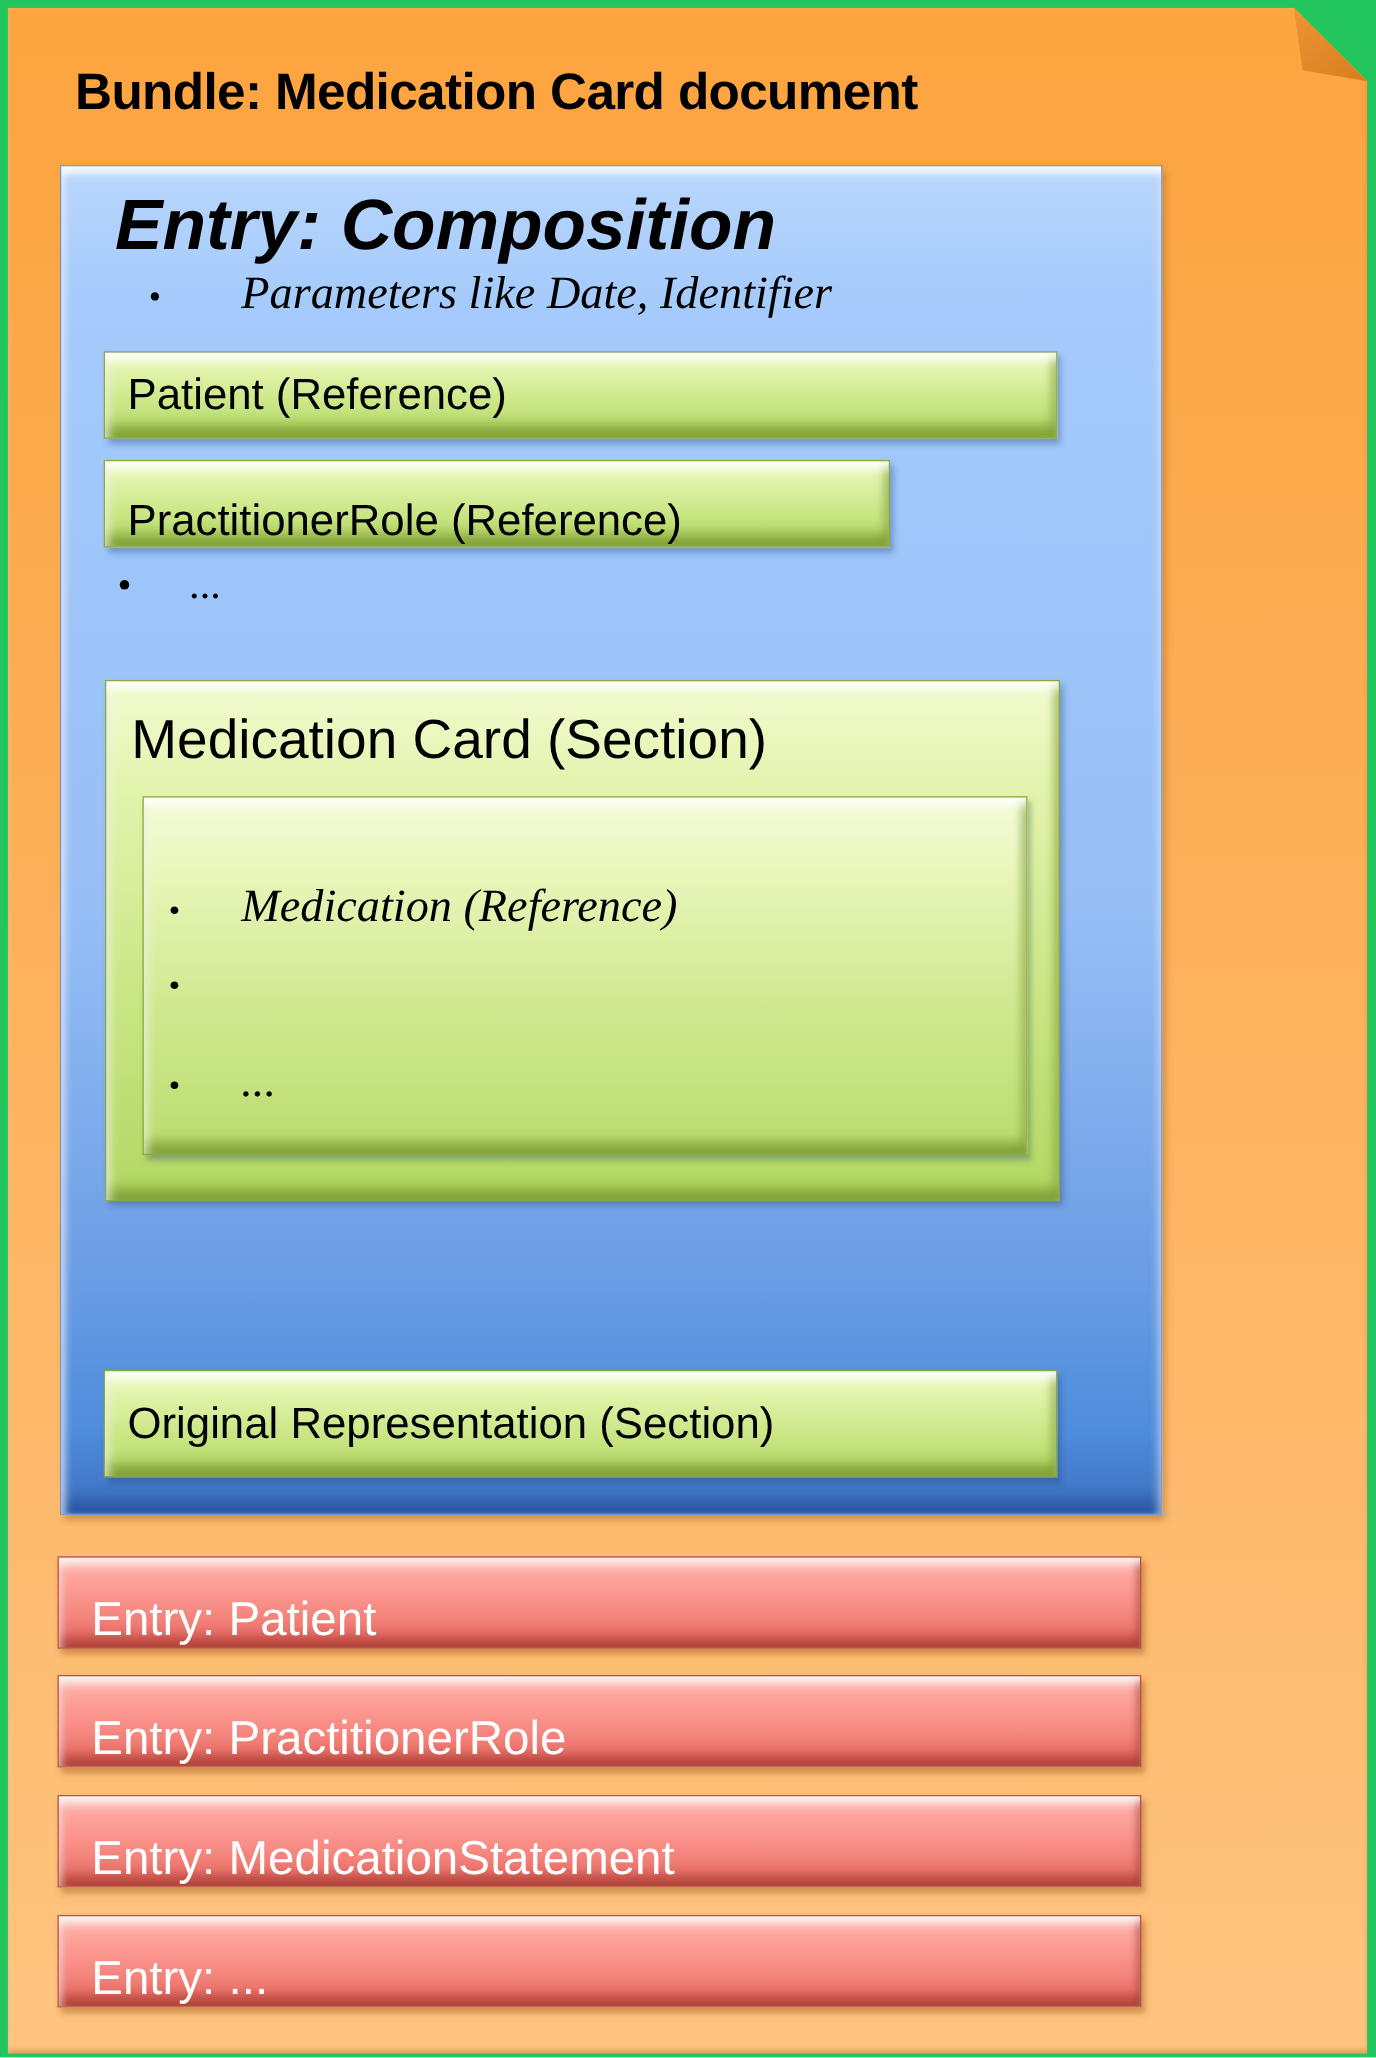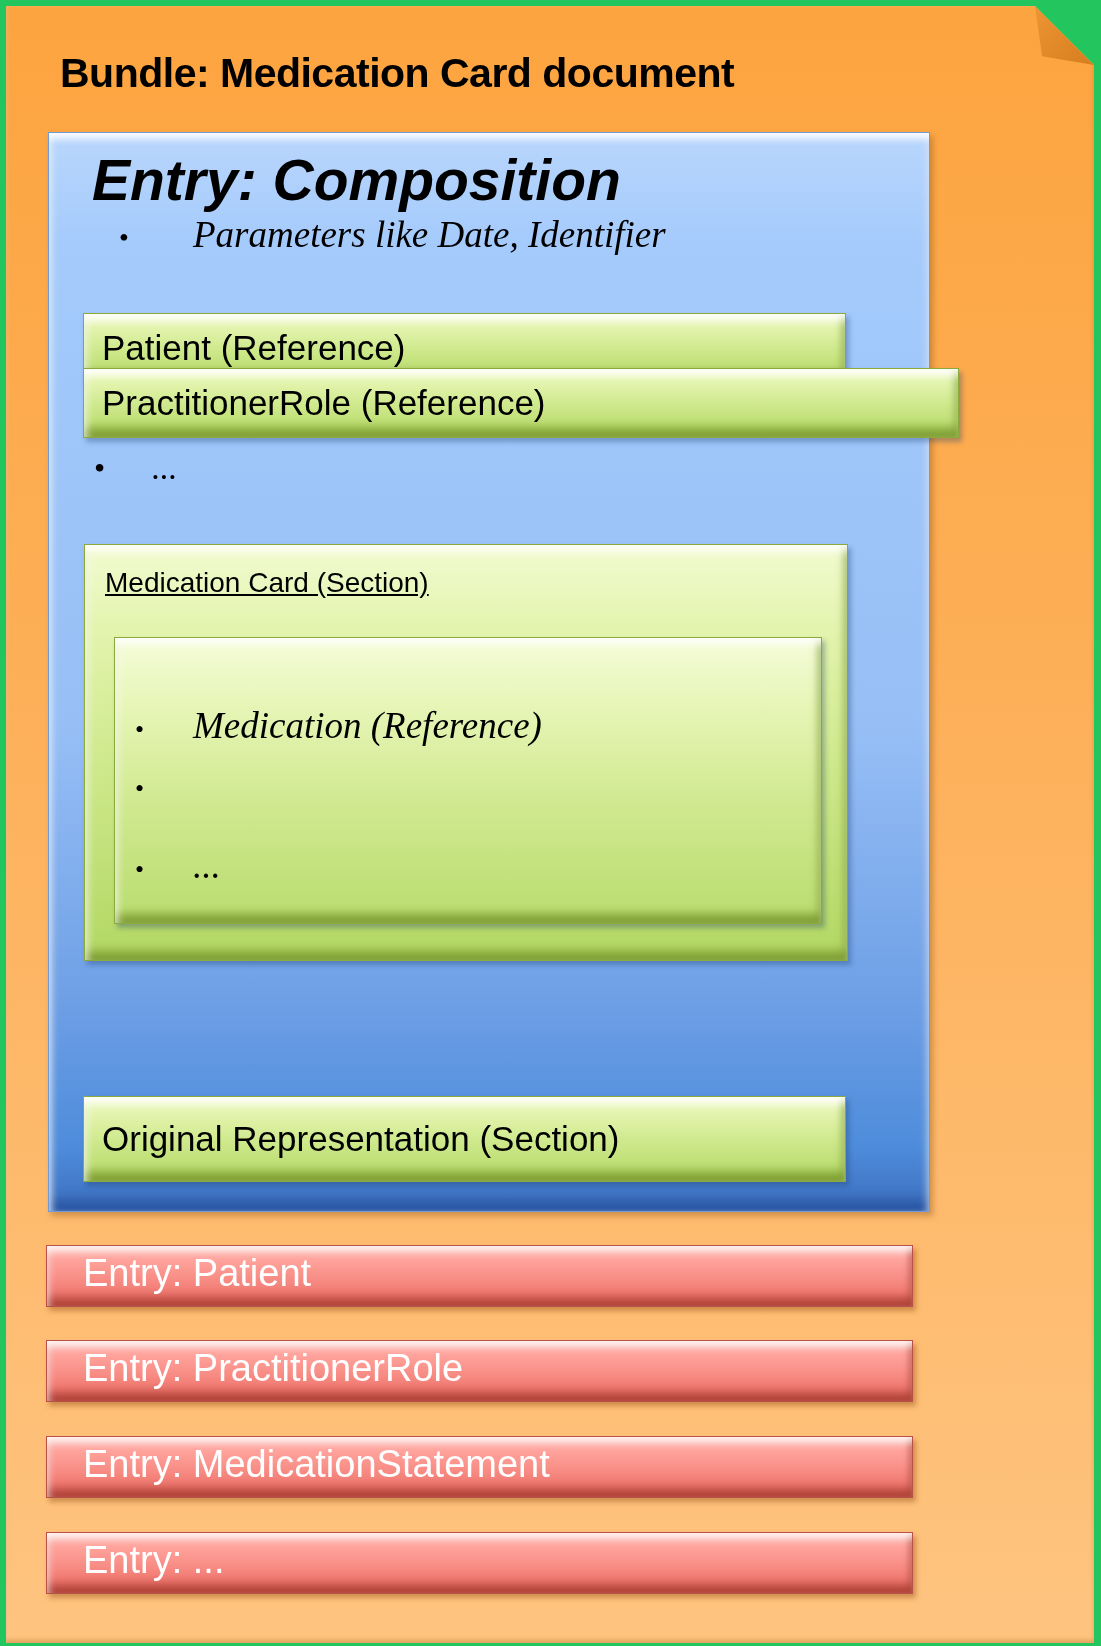--- a/index.html
+++ b/index.html
@@ -43,38 +43,38 @@
   
   .green{background:linear-gradient(180deg,#F2FBD1 0%,#E3F4AE 20%,#CDE88A 55%,#B2D763 100%);
         border:1px solid #8CA93C;
         box-shadow:inset 0 10px 8px -4px rgba(255,255,255,.9),
                    inset 8px 0 7px -4px rgba(255,255,255,.55),
                    inset -8px 0 7px -4px rgba(125,155,55,.55),
                    inset 0 -13px 10px -4px rgba(120,150,45,.85),
                    3px 4px 5px rgba(30,60,110,.35);}
   .green-bar{position:absolute;display:flex;align-items:center;
         font-size:35px;color:#000;padding-left:18px;box-sizing:border-box;}
-  .bar-patient{left:34px;top:148px;width:763px;height:70px;margin-top:32px;}
-  .bar-practitioner{left:34px;top:235px;width:876px;height:70px;}
+  .bar-patient{left:34px;top:148px;width:763px;height:70px;}
+  .bar-practitioner{left:34px;top:235px;width:629px;height:70px;align-items:flex-end;}
   .bar-annotation{left:34px;top:848px;width:763px;height:86px;}
   .bar-origrep{left:34px;top:963px;width:763px;height:86px;}
 
   .med-card{position:absolute;left:35px;top:411px;width:762px;height:415px;}
-  .green-box-title{position:absolute;left:20px;top:22px;font-size:28px;color:#000;text-decoration:underline;}
+  .green-box-title{position:absolute;left:20px;top:22px;font-size:44px;color:#000;}
   .med-statement{position:absolute;left:29px;top:92px;width:706px;height:285px;
         background:linear-gradient(180deg,#F5FCDA 0%,#E8F6B9 22%,#D2EA93 55%,#B9DC6E 100%);}
   .med-statement .green-box-title{left:21px;top:16px;}
   .inner-bullets{position:absolute;left:20px;top:66px;width:660px;}
   .inner-bullet-row{display:flex;align-items:baseline;height:70px;color:#000;}
   .inner-bullet-row .bullet{font-family:"Liberation Serif",serif;font-size:26px;width:58px;}
   .inner-bullet-row .btext{font-family:Liberation Serif, serif;font-style:italic;font-size:37px;}
 
   
-  .red-bar{position:absolute;left:40px;width:867px;height:62px;display:flex;align-items:flex-start;
-        padding-left:36px;padding-top:6px;box-sizing:border-box;
+  .red-bar{position:absolute;left:40px;width:867px;height:74px;display:flex;align-items:flex-end;
+        padding-left:26px;padding-top:6px;box-sizing:border-box;
         font-size:38px;color:#ffffff;
         background:linear-gradient(180deg,#FBC6C1 0%,#FFA49D 22%,#F68981 60%,#E4655D 100%);
         border:1px solid #B95149;
         box-shadow:inset 0 9px 7px -4px rgba(255,255,255,.8),
                    inset 7px 0 6px -4px rgba(255,255,255,.5),
                    inset -7px 0 6px -4px rgba(160,60,50,.5),
                    inset 0 -12px 9px -4px rgba(165,60,50,.8),
                    3px 4px 5px rgba(150,80,25,.45);}
   .entry-1{top:1239px;} .entry-2{top:1334px;} .entry-3{top:1430px;} .entry-4{top:1526px;}
 </style>

